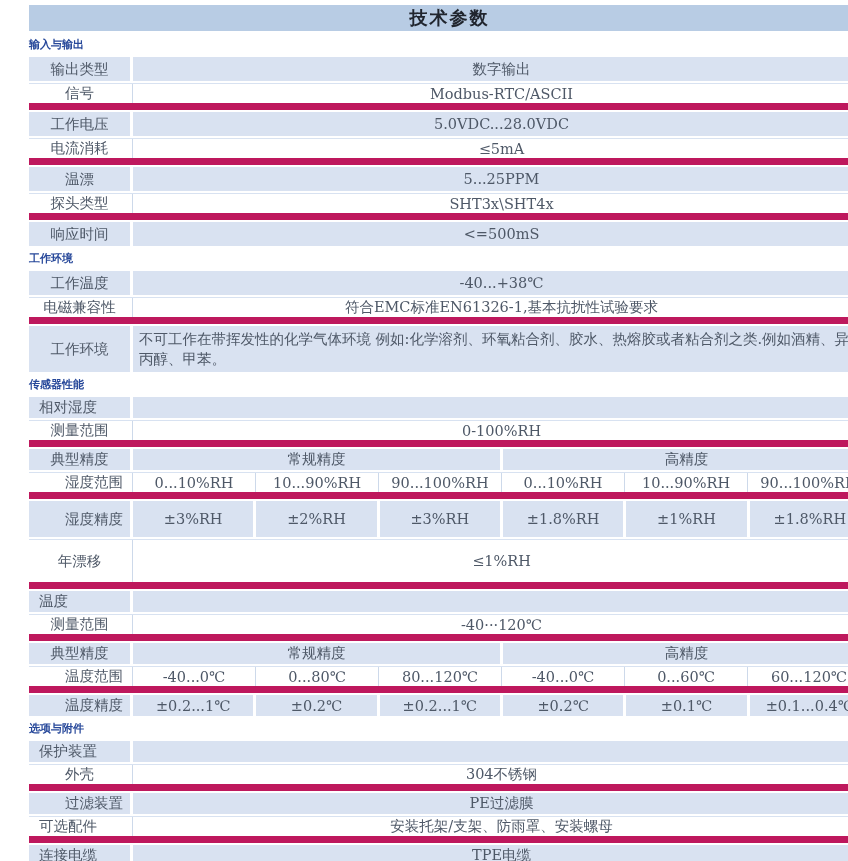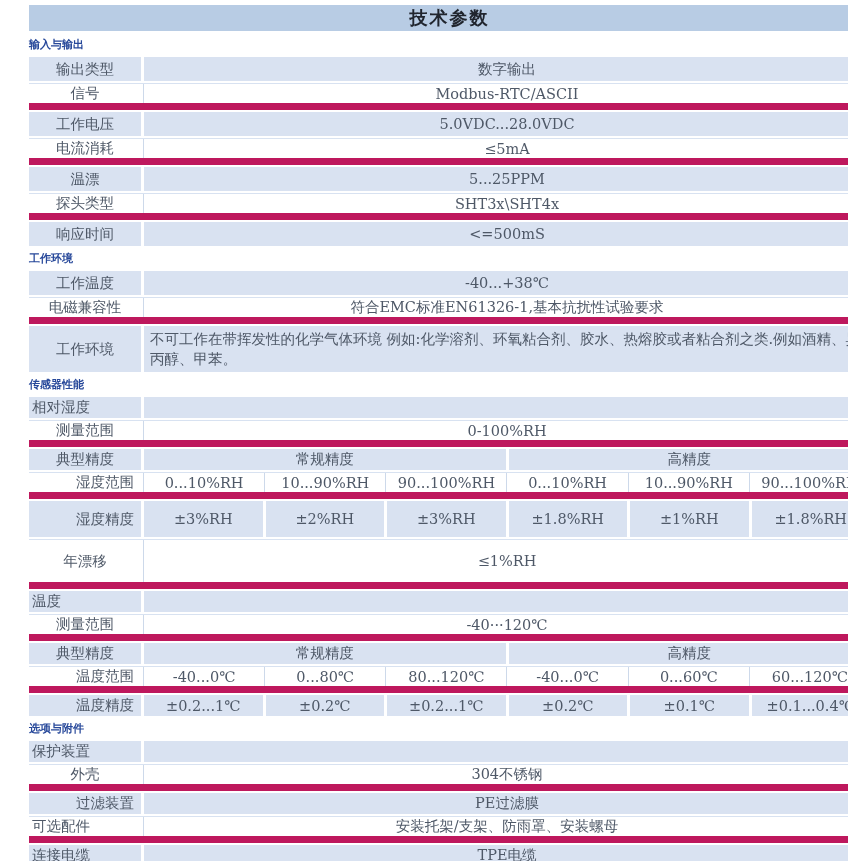--- a/index.html
+++ b/index.html
@@ -13,24 +13,24 @@
     height:26px;background:#b8cce4;display:flex;align-items:center;justify-content:center;
     font-size:18px;font-weight:bold;color:#20252e;letter-spacing:2px;margin-bottom:3px;
   }
   .section-heading{
     font-size:11px;font-weight:bold;color:#27489a;
     padding:2px 0 3px 0;line-height:18px;
   }
   .row{display:flex;margin-bottom:2px;min-height:24px;box-sizing:border-box;}
   .rows.compact .row{min-height:21px;}
   .label{
-    width:112px;flex:none;display:flex;align-items:center;justify-content:center;
+    width:101px;flex:none;display:flex;align-items:center;justify-content:center;
     font-size:14.5px;box-sizing:border-box;
   }
-  .row.al-l .label{justify-content:flex-start;padding-left:3px;}
+  .row.al-l .label{justify-content:flex-start;padding-left:10px;}
   .row.al-r .label{justify-content:flex-end;padding-right:7px;}
   .vals{flex:1;display:flex;margin-left:3px;min-width:0;}
   .cell{
     flex:1;display:flex;align-items:center;justify-content:center;
     font-size:14.5px;box-sizing:border-box;min-width:0;
   }
   
   .row.b .label,.row.b .cell{background:#d9e2f1;}
   .row.b .vals{gap:3px;}
   

